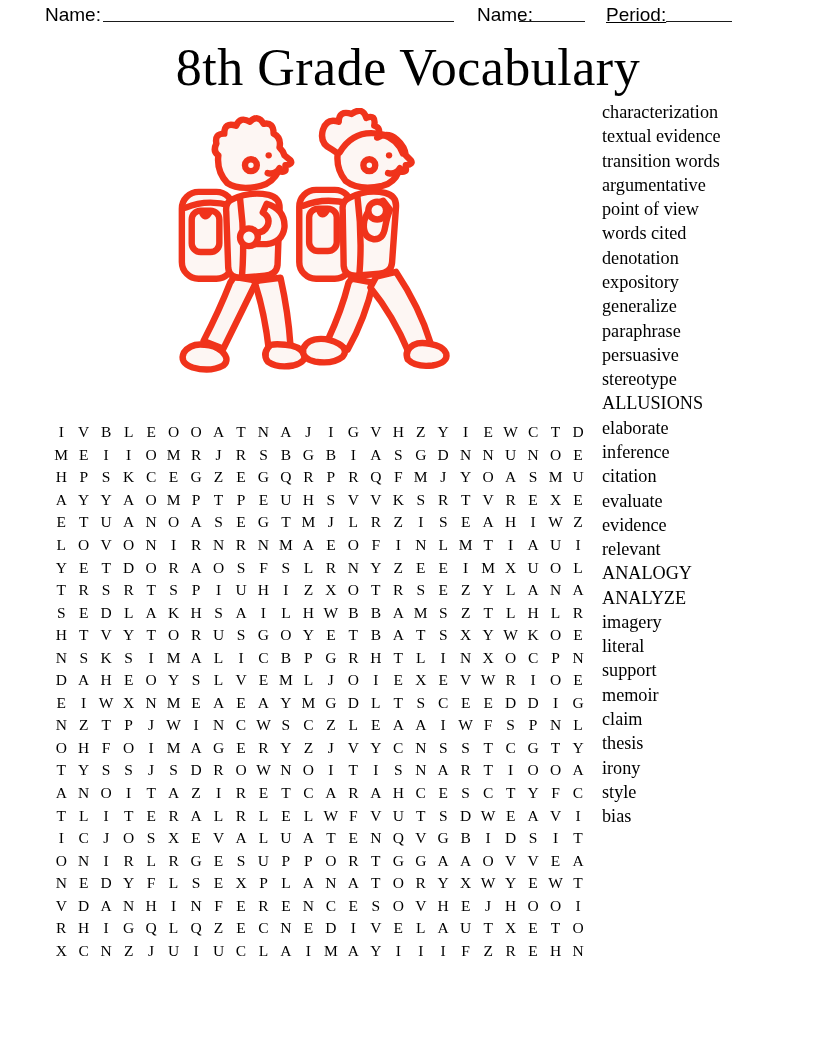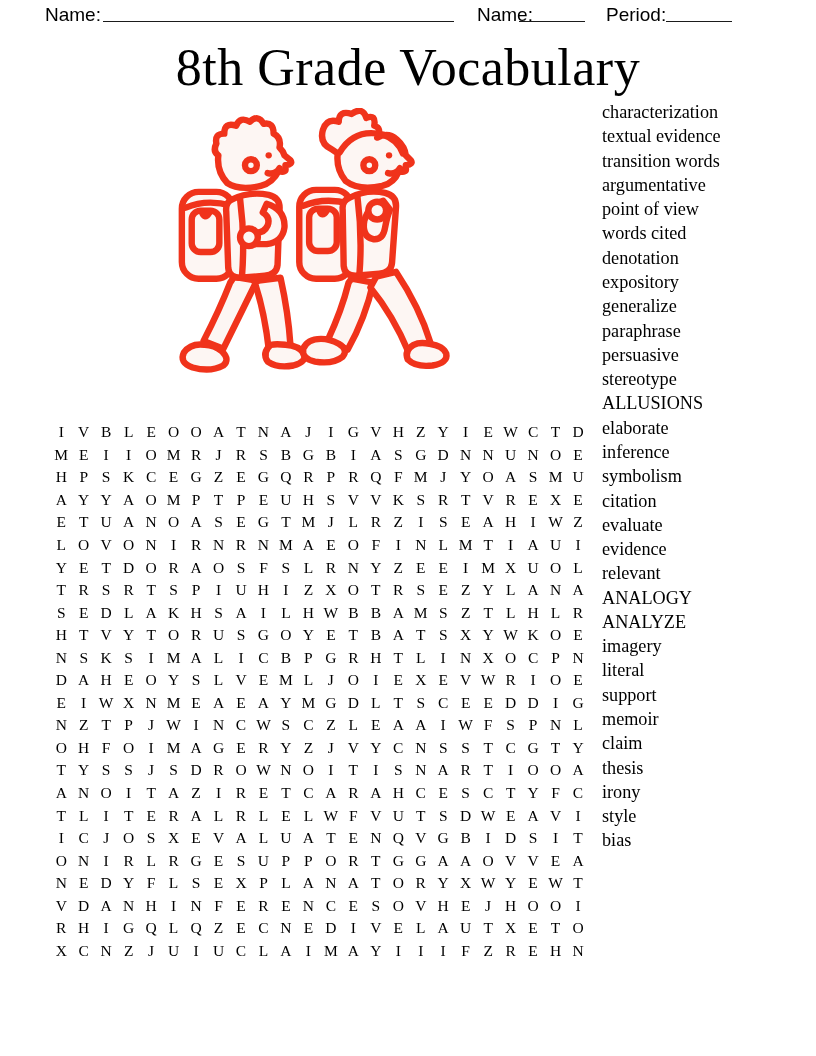--- a/index.html
+++ b/index.html
@@ -13,21 +13,21 @@
   
   .hdr-label{
     position:absolute;top:4px;height:18px;
     font-family:"Liberation Sans", sans-serif;font-size:19px;color:#000;
   }
   .hdr-line{position:absolute;top:4px;height:17px;border-bottom:1.6px solid #1b1b1b;}
   #name-label{left:45px;}
   #name-line{left:103px;width:351px;}
   #date-label{left:477px;}
   #date-line{left:519px;width:66px;}
-  #period-label{left:606px;}
+  #period-label{left:606px;text-decoration:underline;}
   #period-line{left:666px;width:66px;}
 
   
   .title{
     position:absolute;left:0;top:38px;width:816px;margin:0;
     text-align:center;font-size:52px;font-weight:400;
     font-family:"Liberation Serif", serif;letter-spacing:0.5px;
   }
 
   
@@ -697,21 +697,20 @@
       <div>words cited</div>
       <div>denotation</div>
       <div>expository</div>
       <div>generalize</div>
       <div>paraphrase</div>
       <div>persuasive</div>
       <div>stereotype</div>
       <div>ALLUSIONS</div>
       <div>elaborate</div>
       <div>inference</div>
-      <div>symbolism</div>
       <div>citation</div>
       <div>evaluate</div>
       <div>evidence</div>
       <div>relevant</div>
       <div>ANALOGY</div>
       <div>ANALYZE</div>
       <div>imagery</div>
       <div>literal</div>
       <div>support</div>
       <div>memoir</div>

